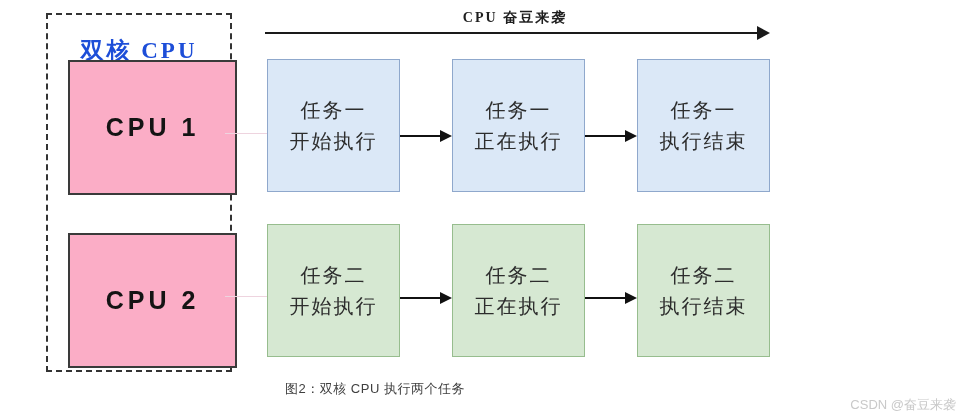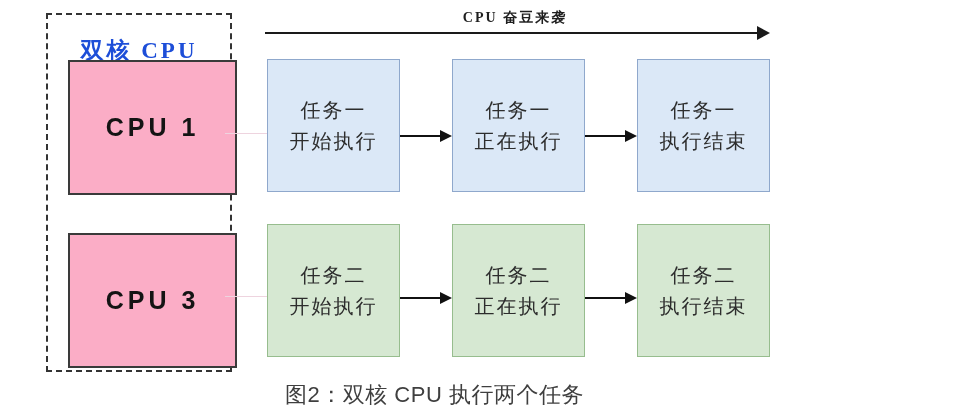--- a/index.html
+++ b/index.html
@@ -125,21 +125,21 @@
     border-bottom: 6px solid transparent;
   }
   .arr-r1 { top: 130px; }
   .arr-r2 { top: 292px; }
   .arr-c1 { left: 400px; }
   .arr-c2 { left: 585px; }
 
   .caption {
     position: absolute;
     left: 285px; top: 380px;
-    font-size: 22px;
+    font-size: 13px;
     color: #3f3f3f;
     letter-spacing: 0.5px;
   }
   .watermark {
     position: absolute;
     right: 4px; top: 396px;
     font-size: 13px;
     color: #c9c9c9;
   }
 </style>
@@ -149,21 +149,21 @@
 <div id="canvas">
 
   <div class="timeline-label">CPU 奋豆来袭</div>
   <div class="timeline-line"></div>
   <div class="timeline-head"></div>
 
   <div class="cpu-group">
     <div class="cpu-group-title">双核 CPU</div>
   </div>
   <div class="cpu-box" id="cpu1">CPU 1</div>
-  <div class="cpu-box" id="cpu2">CPU 3</div>
+  <div class="cpu-box" id="cpu2">CPU 2</div>
 
   <div class="connector" id="connector-row1"></div>
   <div class="connector" id="connector-row2"></div>
 
   <div class="step row1 col1">
     <div>
       <span>任务一</span><br>
       <span>开始执行</span>
     </div>
   </div>
@@ -210,14 +210,15 @@
   <div class="harrow arr-r2 arr-c1">
     <div class="shaft"></div>
       <div class="head"></div>
   </div>
   <div class="harrow arr-r2 arr-c2">
     <div class="shaft"></div>
       <div class="head"></div>
   </div>
 
   <div class="caption">图2：双核 CPU 执行两个任务</div>
+  <div class="watermark">CSDN @奋豆来袭</div>
 
 </div>
 
 </body></html>

